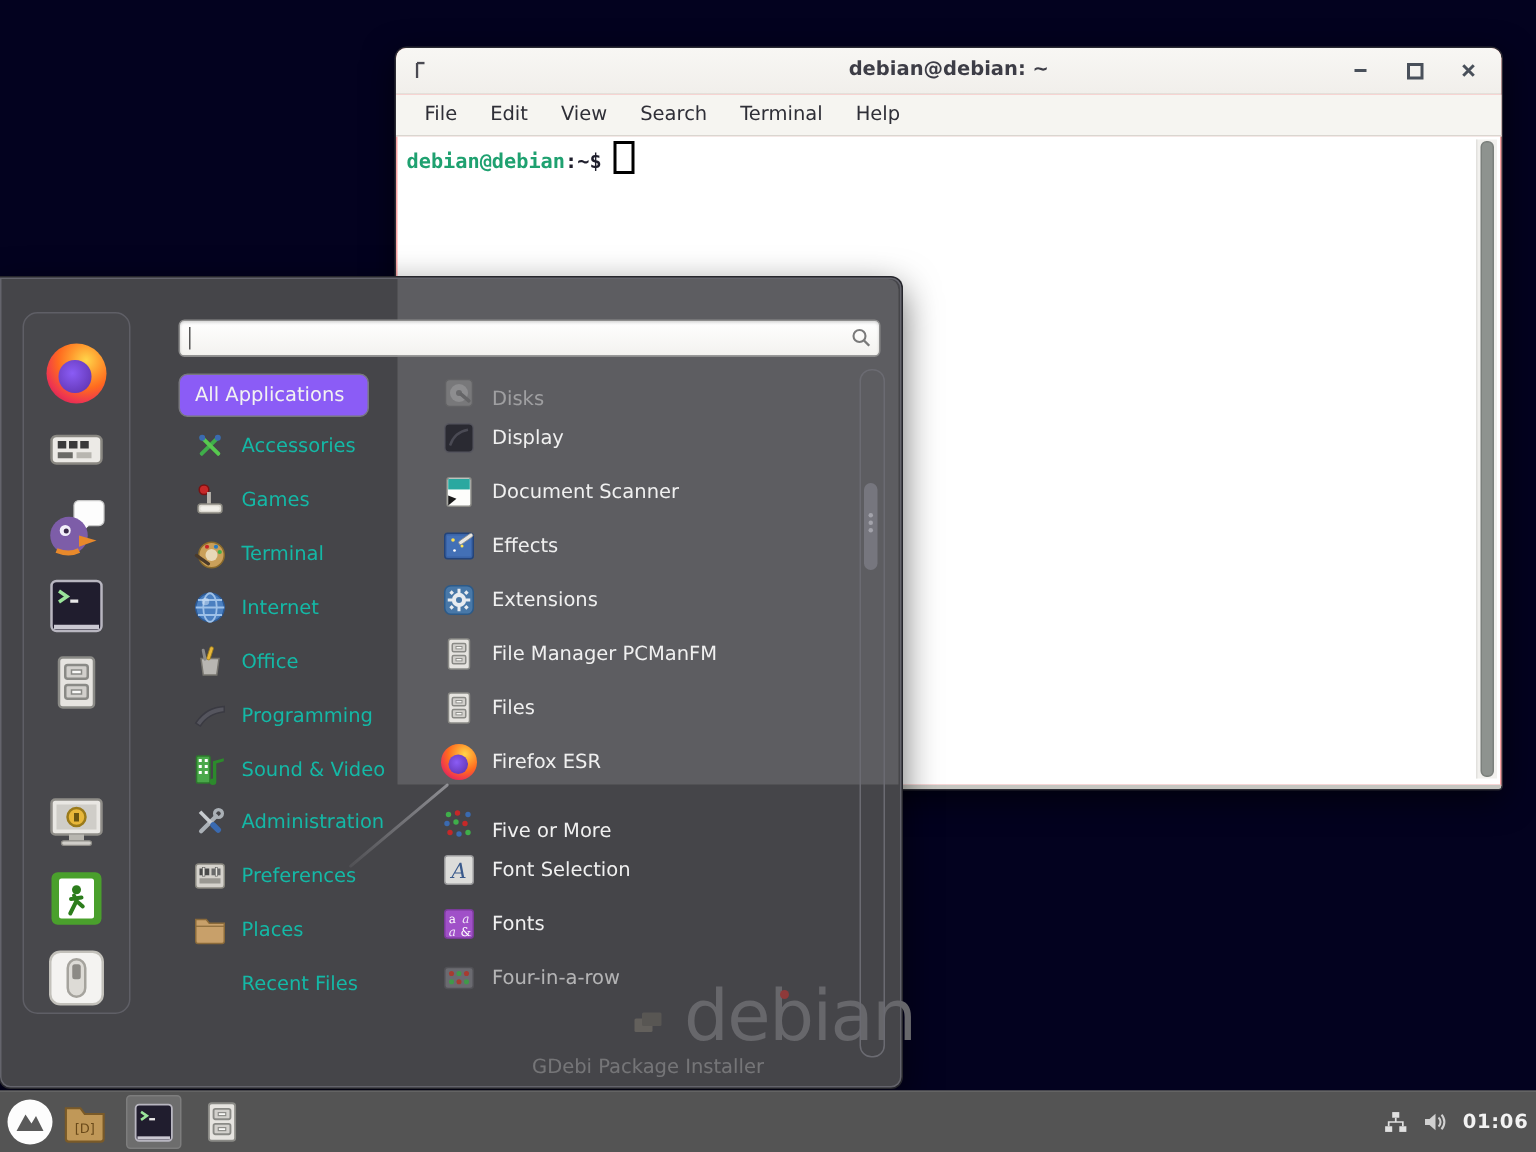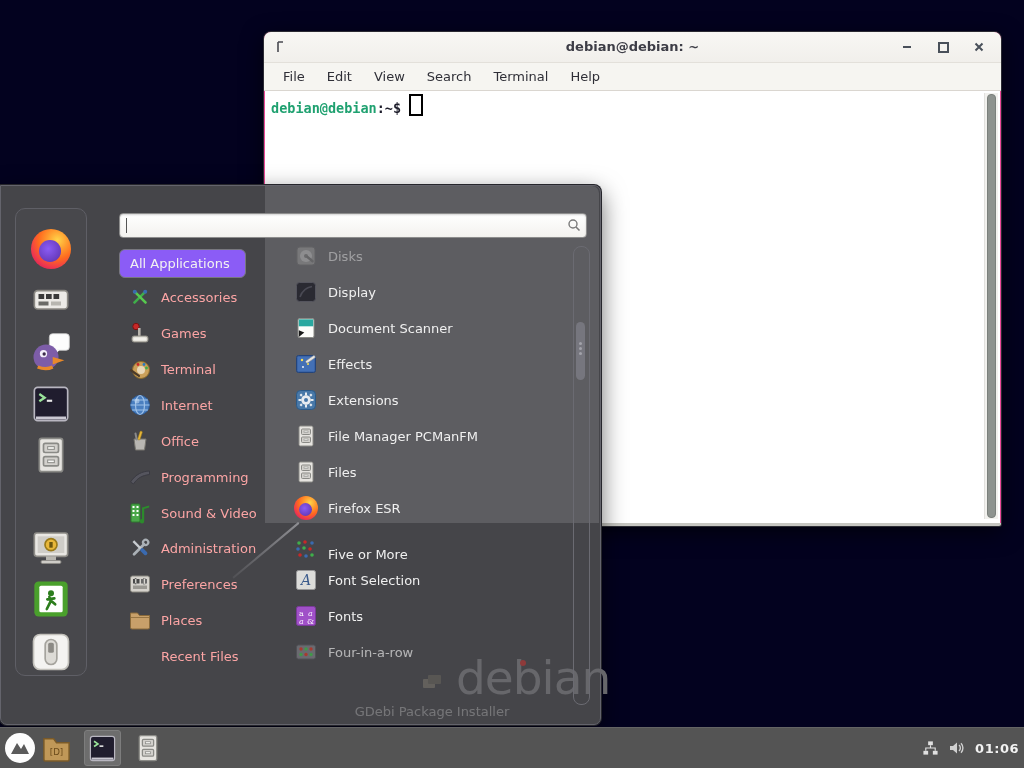--- a/index.html
+++ b/index.html
@@ -3,21 +3,21 @@
 <meta charset="utf-8">
 <style>
   html,body{margin:0;padding:0;}
   body{width:1024px;height:768px;position:relative;overflow:hidden;
        background:#03021f;font-family:"DejaVu Sans",sans-serif;
        -webkit-font-smoothing:antialiased;}
   svg{display:block;}
 
   
   .terminal{position:absolute;left:264px;top:32px;width:737px;height:491px;
-    background:#ec4899;border-radius:7px 7px 2px 2px;
+    background:#fca5a5;border-radius:7px 7px 2px 2px;
     box-shadow:0 0 0 1px #2b2b33,0 6px 22px rgba(0,0,0,.65);
     border-bottom:3px solid #c6c6c1;}
   .titlebar{position:absolute;left:0;top:0;right:0;height:30px;
     background:linear-gradient(#f8f7f4,#f1efeb);border-radius:7px 7px 0 0;
     border-bottom:1px solid #e3e0da;}
   .win-icon{position:absolute;left:13px;top:9px;width:9px;height:12px;}
   .title{height:30px;line-height:30px;text-align:center;font-size:13px;
     font-weight:bold;color:#3d3d46;}
   .controls{position:absolute;right:16px;top:0;height:30px;display:flex;
     align-items:center;gap:24px;}
@@ -68,27 +68,27 @@
   .search-caret{position:absolute;left:6px;top:4px;width:1px;height:15px;background:#555;}
   .search-mag{position:absolute;right:5px;top:4px;}
 
   .allapps{position:absolute;left:118px;top:63px;width:127px;height:29px;
     background:#8b5cf6;border:1px solid #78787f;border-radius:6px;
     display:flex;align-items:center;padding-left:10px;box-sizing:border-box;
     font-size:13px;color:#f2f2f2;}
 
   .cat-row{position:absolute;left:118px;width:158px;height:36px;display:flex;
     align-items:center;gap:9px;padding-left:9px;box-sizing:border-box;
-    font-size:13px;color:#fca5a5;border-radius:5px;}
+    font-size:13px;color:#14b8a6;border-radius:5px;}
   .app-row{position:absolute;left:285px;width:284px;height:36px;display:flex;
     align-items:center;gap:10px;padding-left:8px;box-sizing:border-box;
     font-size:13px;color:#f0f0f0;border-radius:5px;}
   .ic24{width:24px;height:24px;flex:0 0 24px;}
   .ic24 svg{width:100%;height:100%;}
-  .row-dim{opacity:.45;}
+  .row-dim{opacity:.45;align-items:flex-end;}
   .row-dim2 .app-label{opacity:.65;}
   .row-fade{opacity:.28;flex-direction:column;}
 
   .fx{border-radius:50%;position:relative;overflow:hidden;
     background:radial-gradient(circle at 66% 28%,#ffd54a 0%,#ff9a2e 26%,#ff6a1f 48%,#ee3550 72%,#c01a52 96%);}
   .fx::after{content:"";position:absolute;left:20%;top:28%;width:54%;height:54%;
     border-radius:50%;background:radial-gradient(circle at 42% 40%,#8a5cf5,#5a2ea6);}
 
   .m-track{position:absolute;left:572px;top:60px;width:15px;height:457px;
     border:1px solid #6b6b72;border-radius:8px;}

